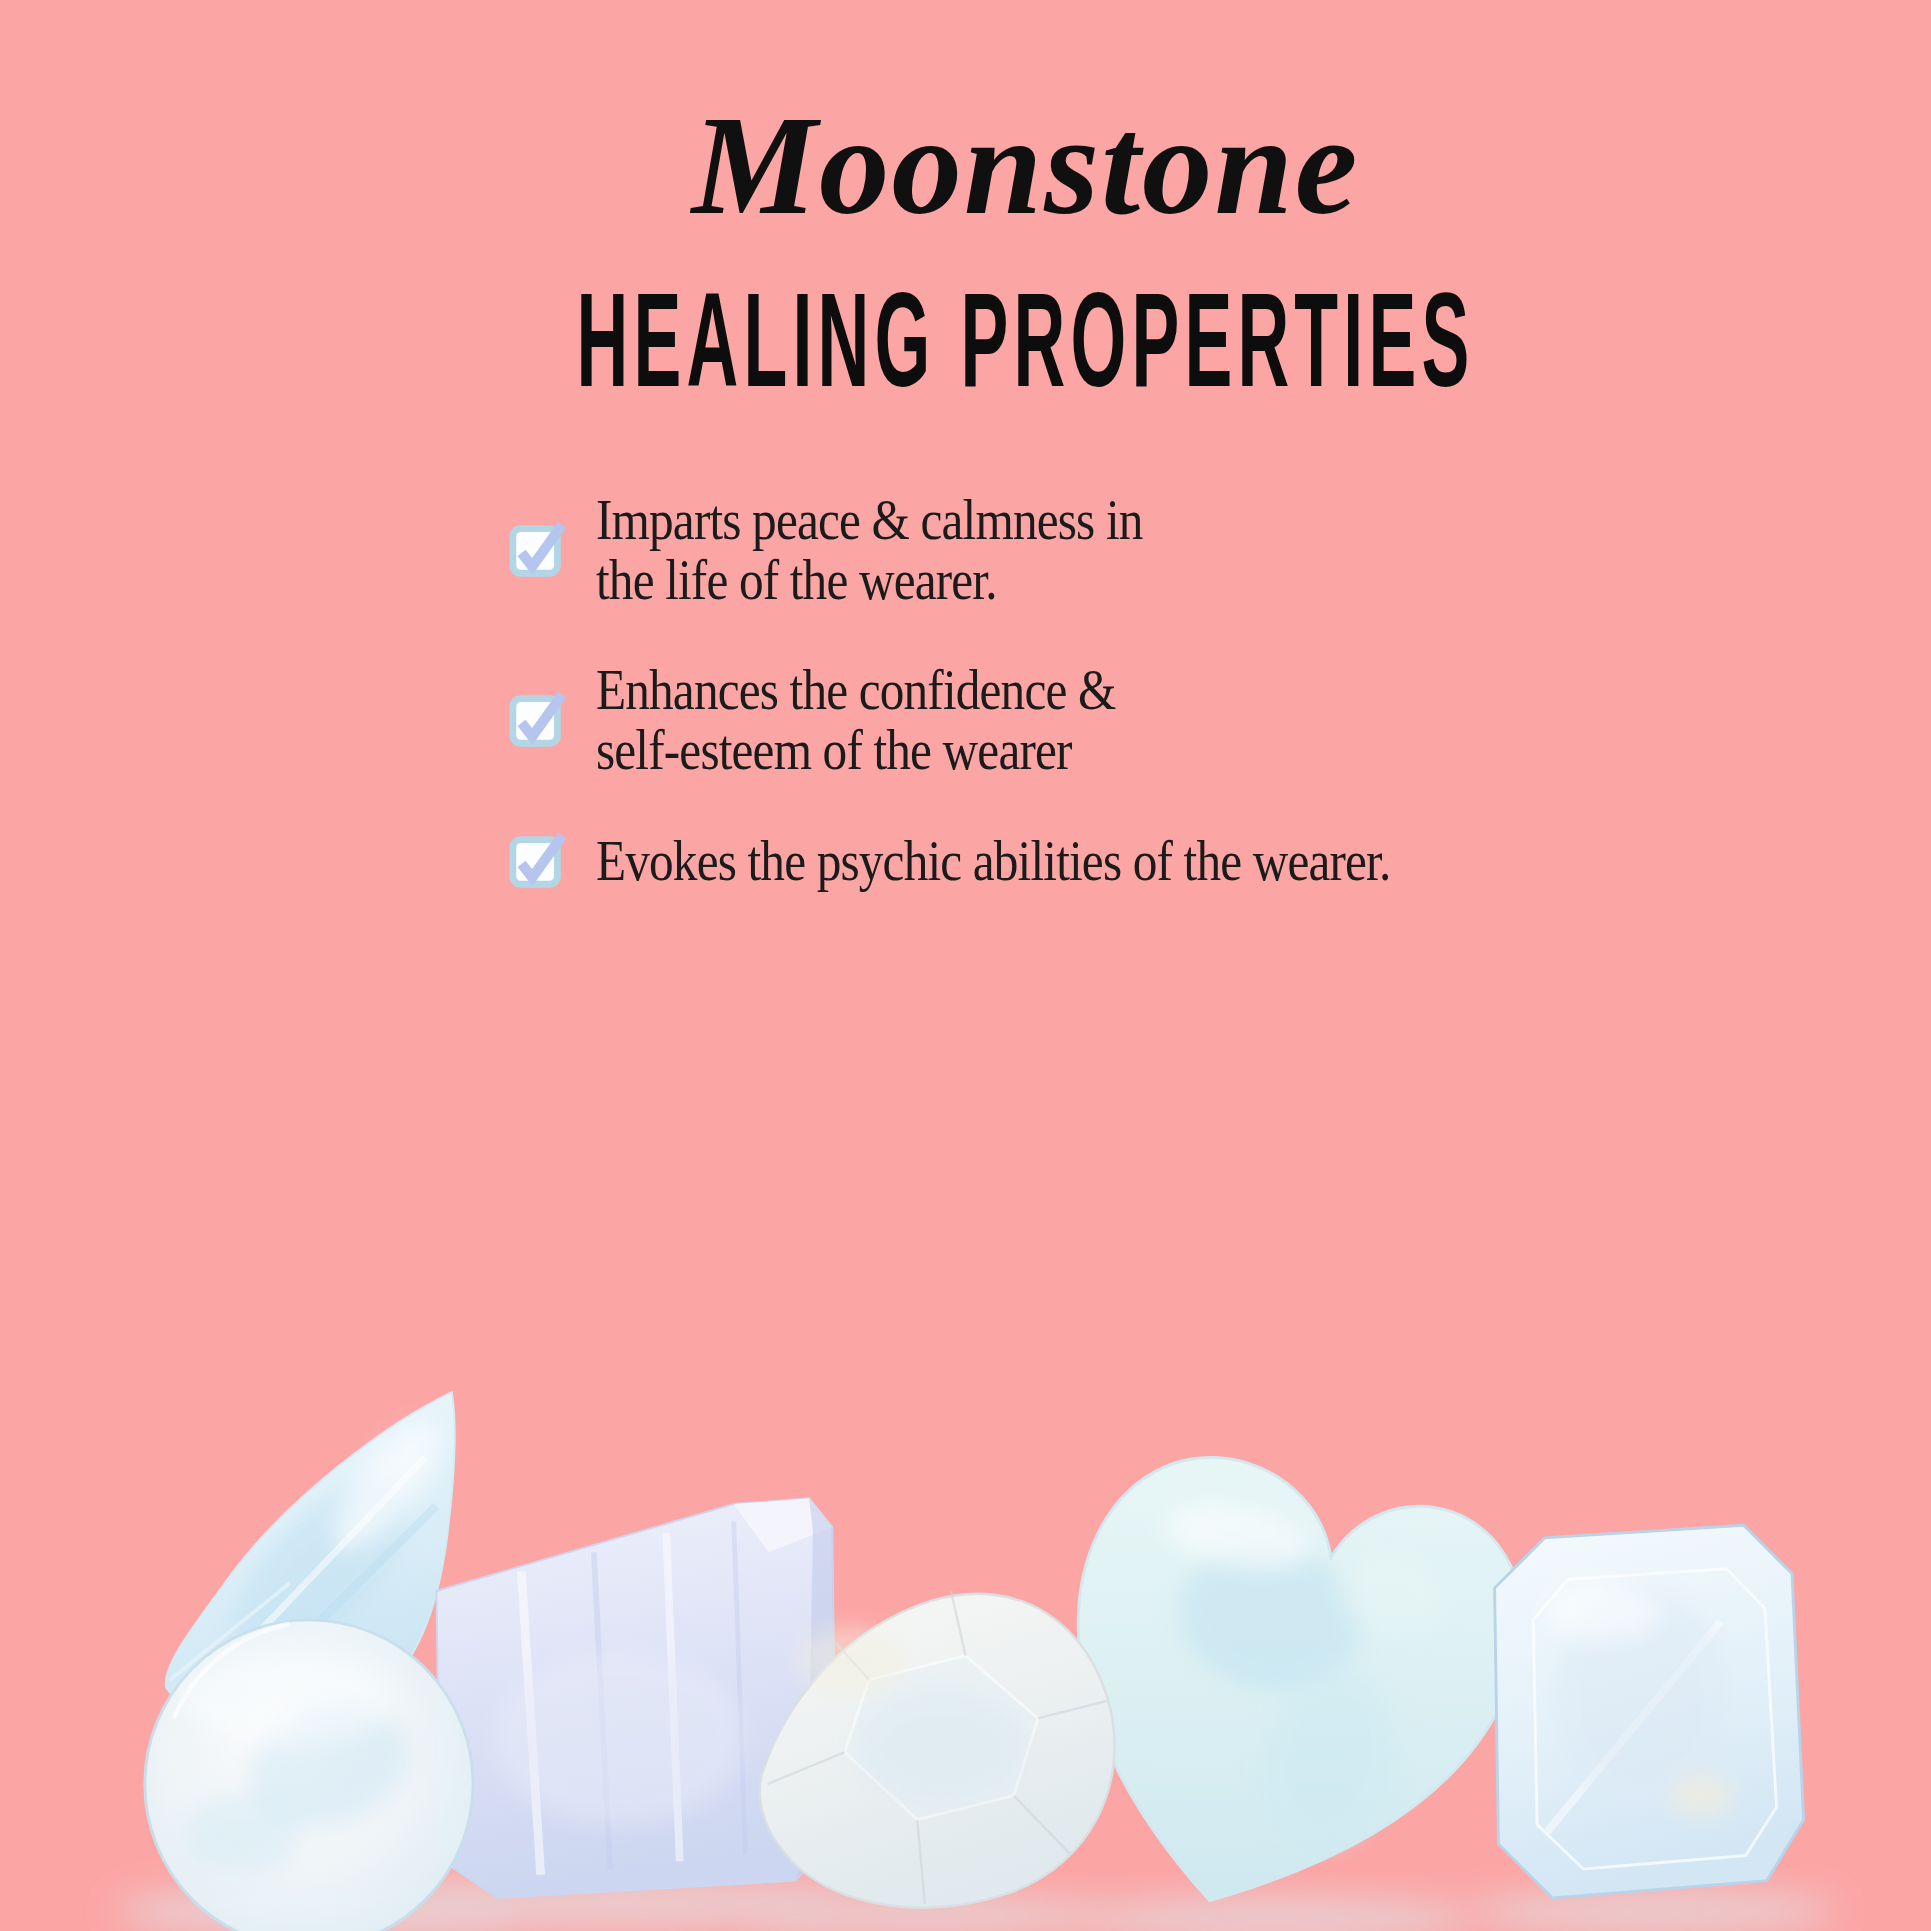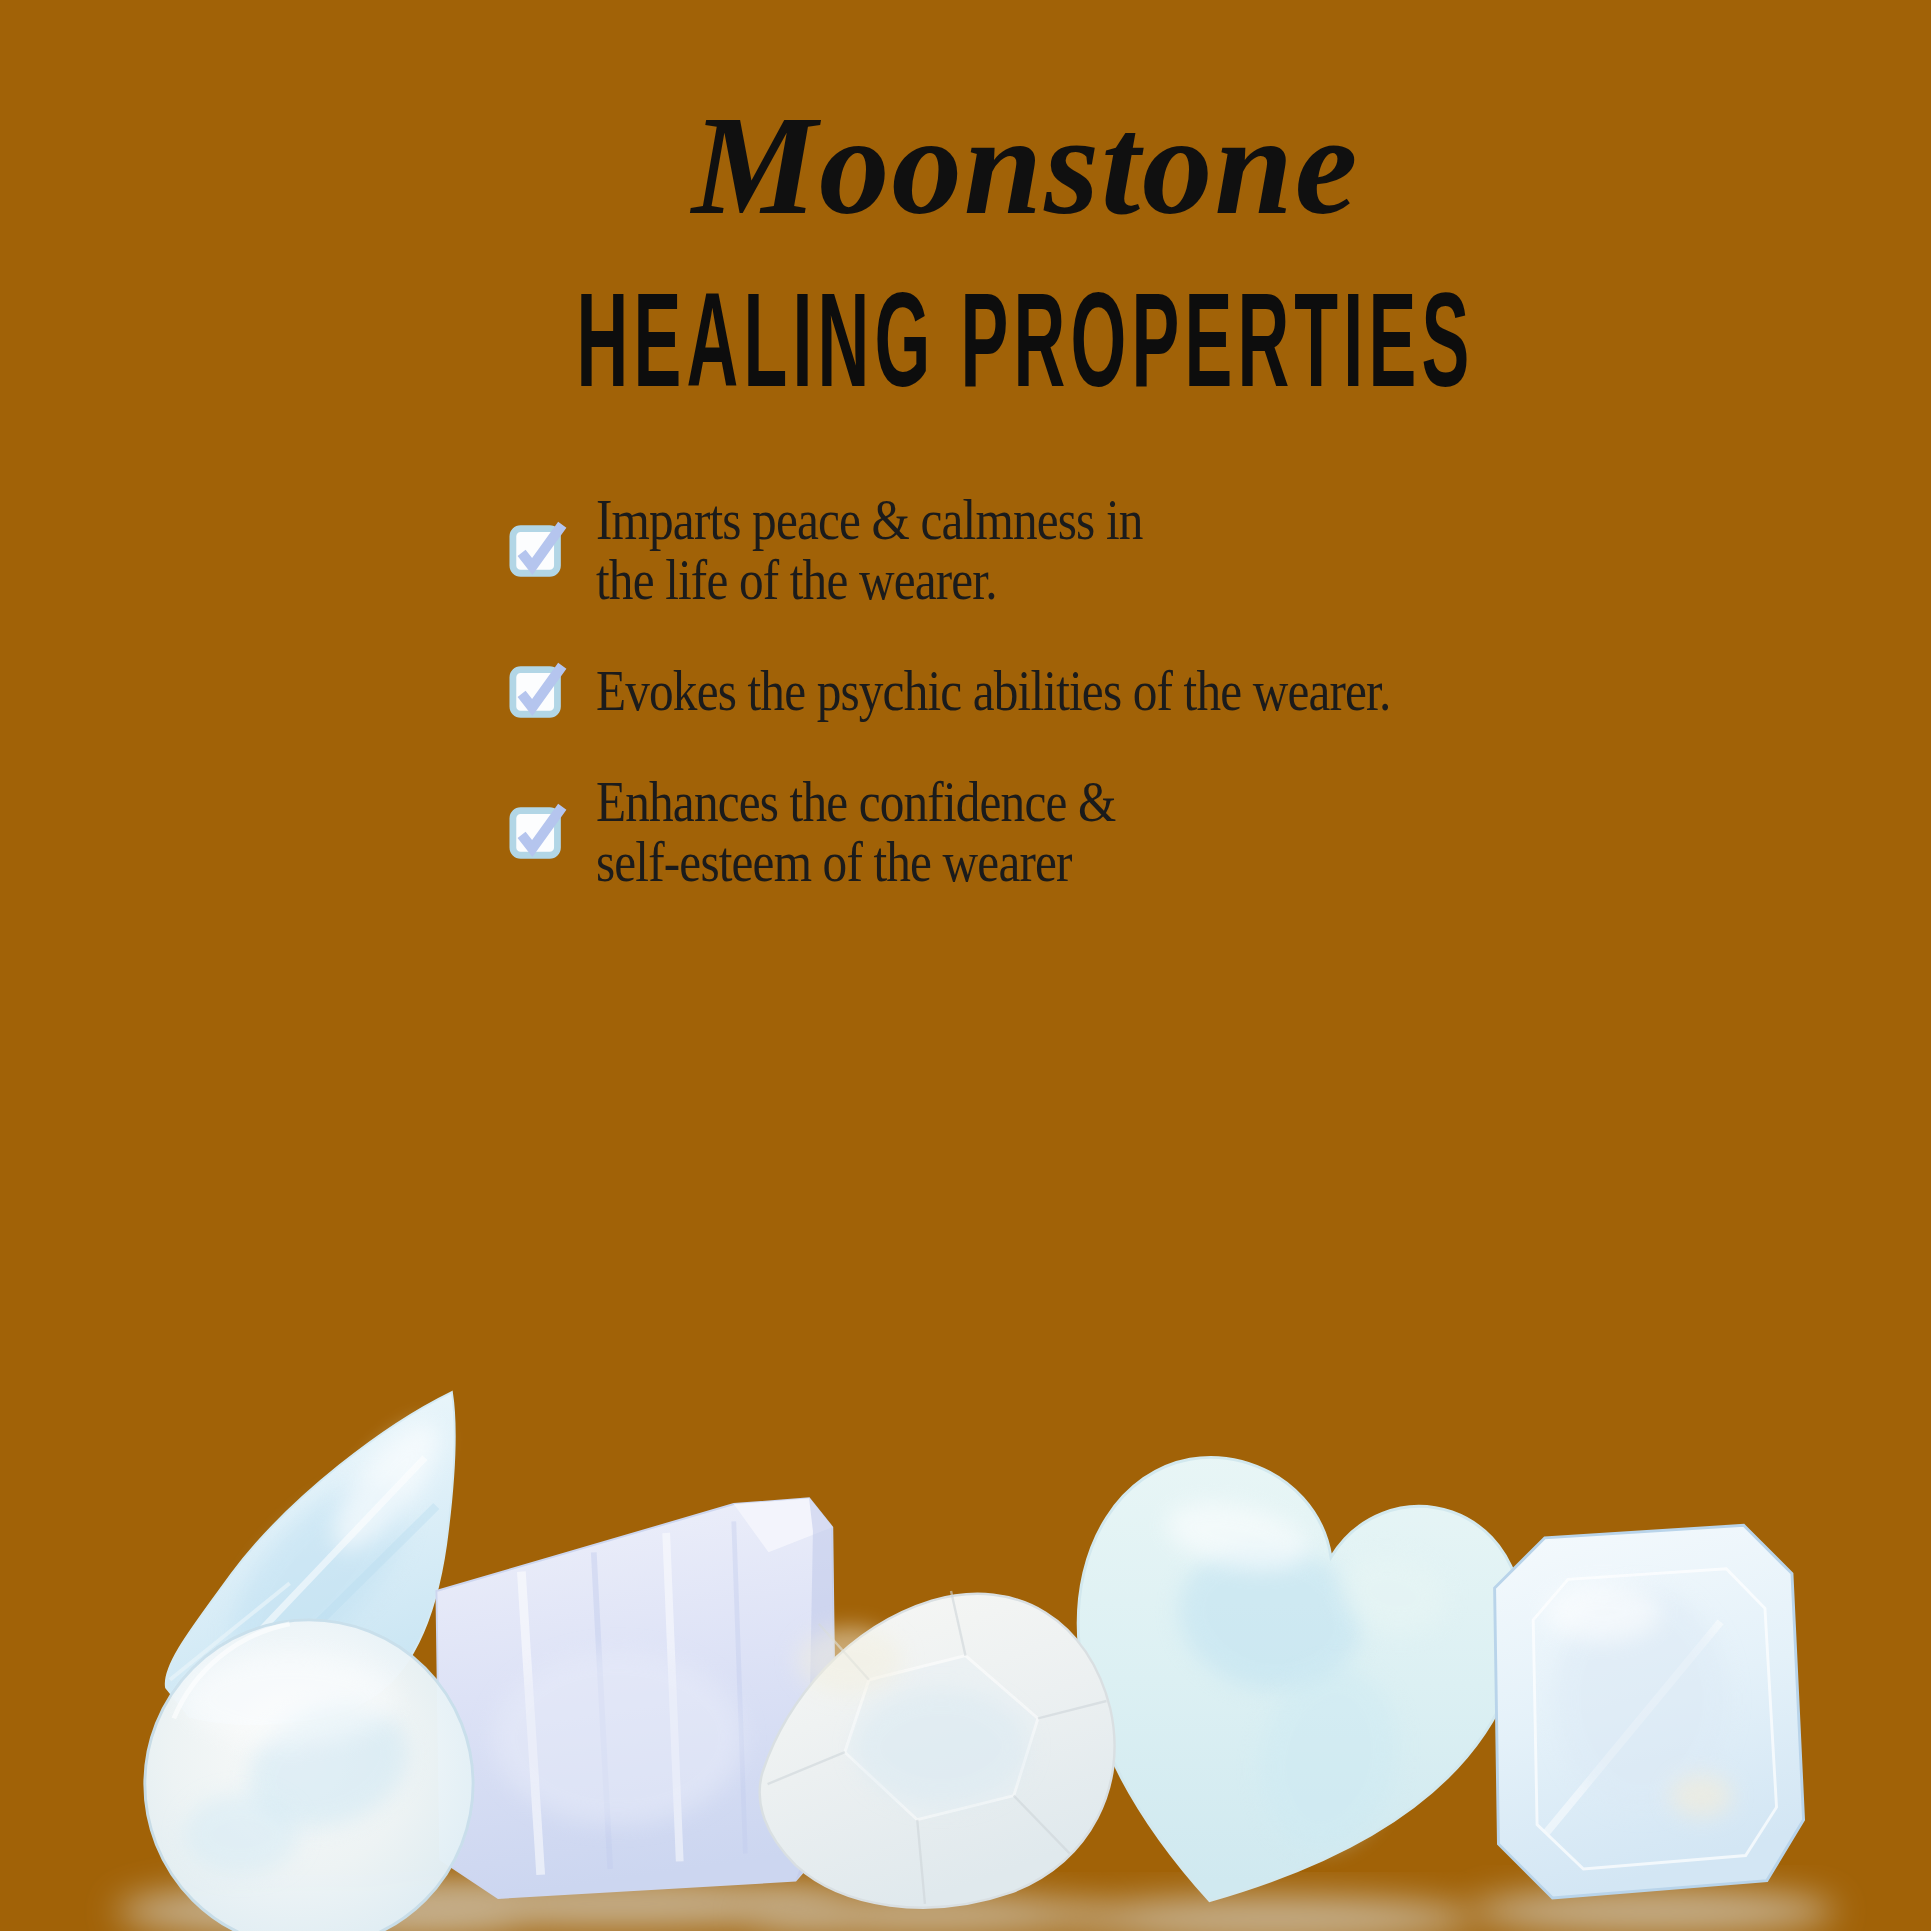--- a/index.html
+++ b/index.html
@@ -8,21 +8,21 @@
     width: 1931px;
     height: 1931px;
     background: #ffffff;
     overflow: hidden;
     font-family: "Liberation Serif", serif;
   }
   .canvas {
     position: relative;
     width: 1931px;
     height: 1931px;
-    background: #a16207;
+    background: #fca5a5;
   }
   .title {
     position: absolute;
     top: 95px;
     left: 60px;
     width: 1931px;
     text-align: center;
     font-family: "Liberation Serif", serif;
     font-style: italic;
     font-weight: 700;
@@ -106,32 +106,32 @@
     </li>
 
 
 
     <li>
       <svg class="checkbox-icon" viewBox="0 0 64 64">
         <rect x="4" y="10" width="46" height="46" rx="8" fill="#fcfdfe" stroke="#b2d6e6" stroke-width="7"></rect>
         <path d="M13 35 L24 49 L55 6" fill="none" stroke="#b5c5ee" stroke-width="10.5" stroke-linecap="butt" stroke-linejoin="miter"></path>
       </svg>
       <div class="item-text">
-        <div>Evokes the psychic abilities of the wearer.</div>
+        <div>Enhances the confidence &amp;</div>
+        <div>self-esteem of the wearer</div>
       </div>
     </li>
 
     <li>
       <svg class="checkbox-icon" viewBox="0 0 64 64">
         <rect x="4" y="10" width="46" height="46" rx="8" fill="#fcfdfe" stroke="#b2d6e6" stroke-width="7"></rect>
         <path d="M13 35 L24 49 L55 6" fill="none" stroke="#b5c5ee" stroke-width="10.5" stroke-linecap="butt" stroke-linejoin="miter"></path>
       </svg>
       <div class="item-text">
-        <div>Enhances the confidence &amp;</div>
-        <div>self-esteem of the wearer</div>
+        <div>Evokes the psychic abilities of the wearer.</div>
       </div>
     </li>
   </ul>
 
   <svg class="stones" viewBox="0 0 2000 620">
     <defs>
       <filter id="soft" x="-50%" y="-50%" width="200%" height="200%">
           <feGaussianBlur stdDeviation="11"></feGaussianBlur>
         </filter>
       <filter id="soft2" x="-50%" y="-50%" width="200%" height="200%">

